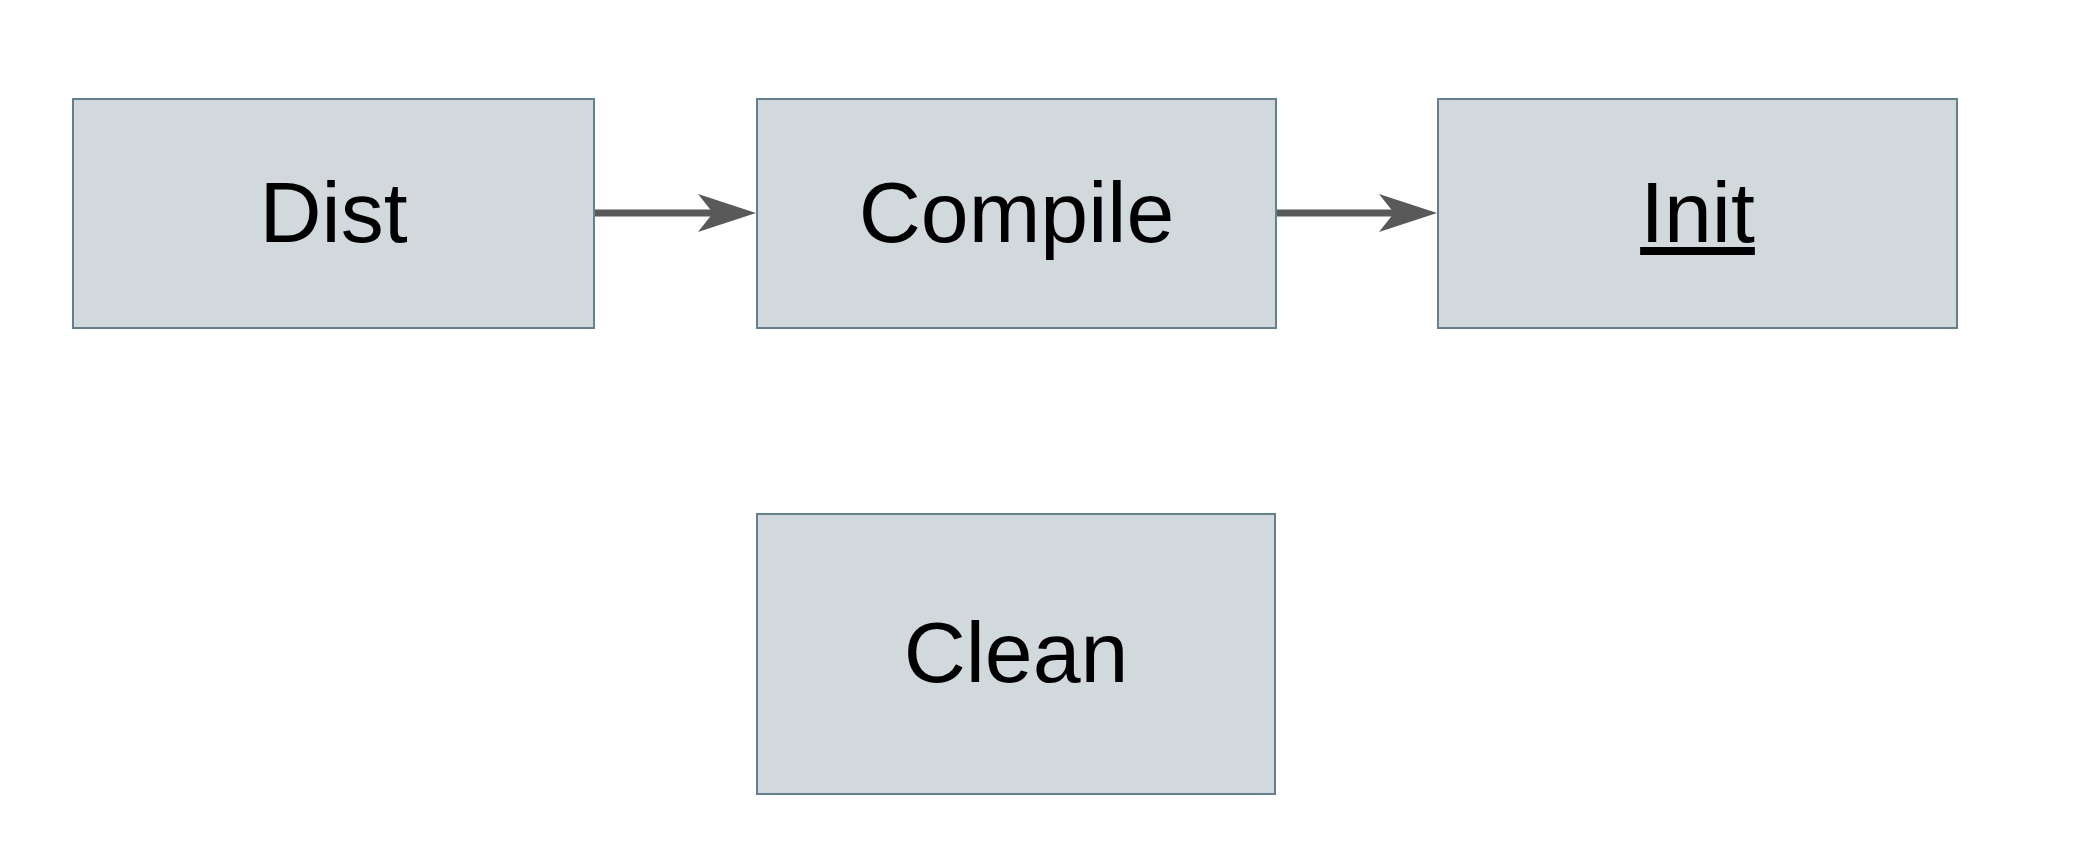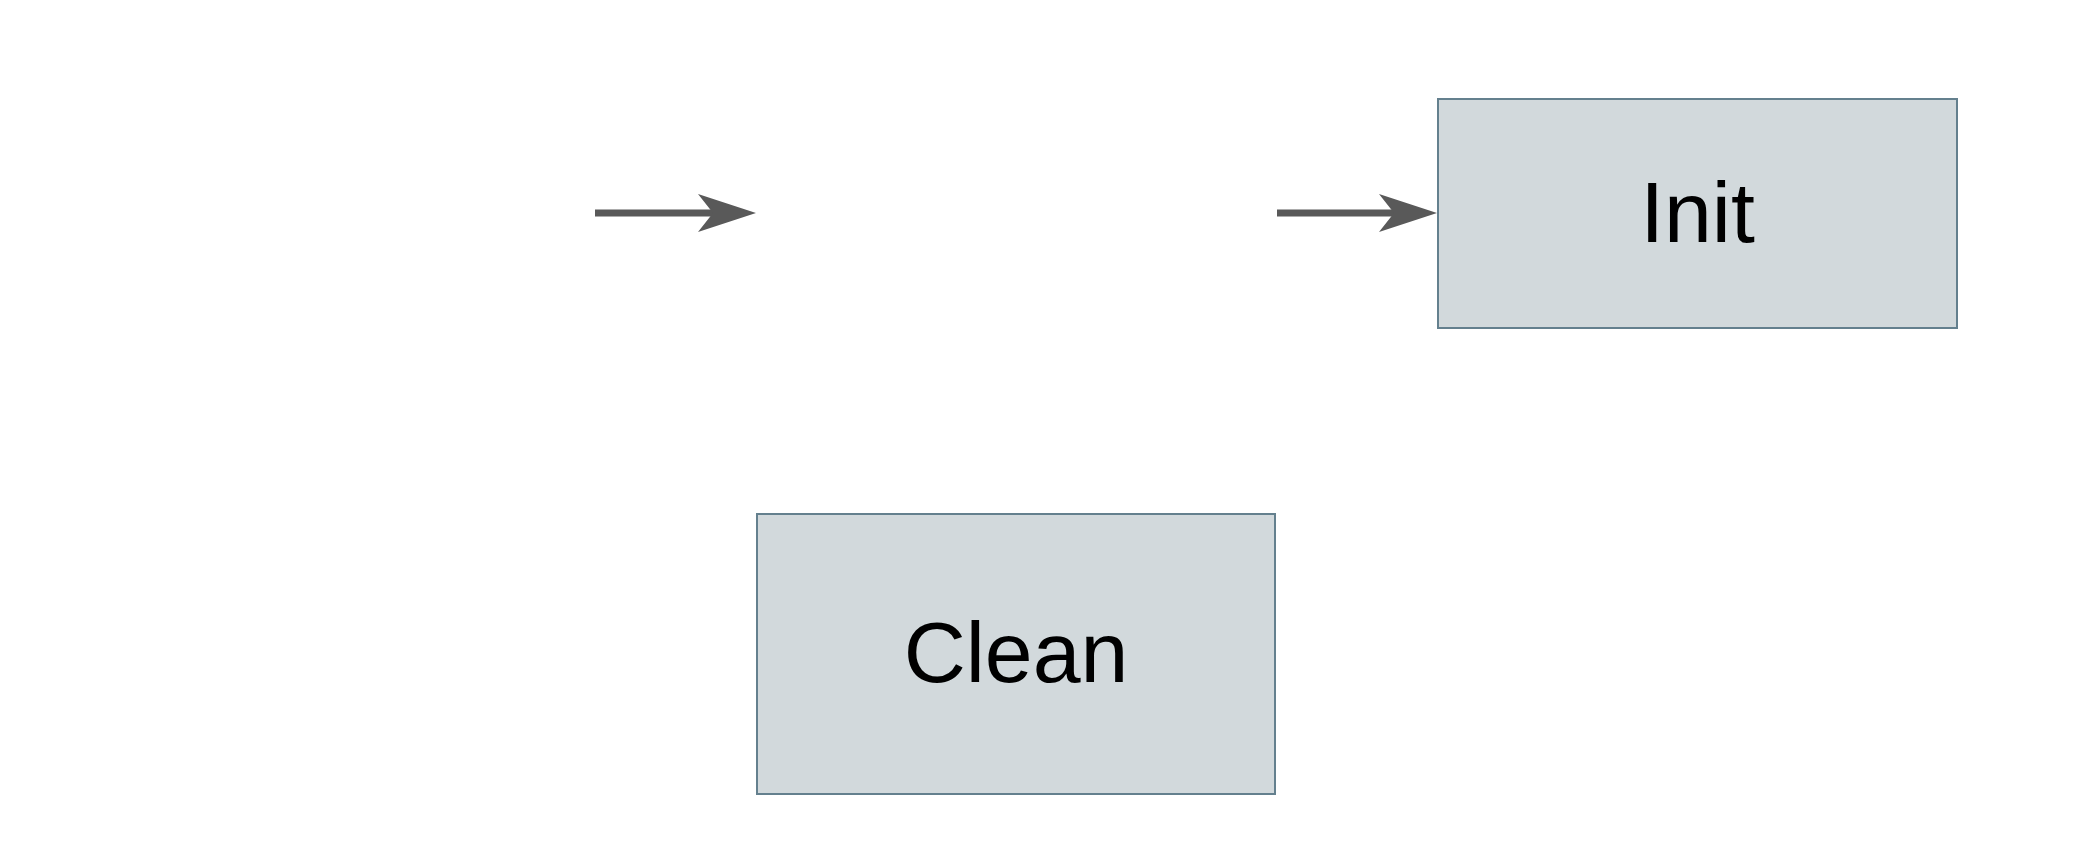--- a/index.html
+++ b/index.html
@@ -28,37 +28,43 @@
     color: var(--text-color, #000000);
     font-size: 86px;
     line-height: 1;
     font-weight: 400;
     letter-spacing: 0px;
     white-space: nowrap;
     transform: translateY(-2px);
   }
   .node-dist    { left: 72px;   top: 98px;  width: 523px; height: 231px; }
   .node-compile { left: 756px;  top: 98px;  width: 521px; height: 231px; }
-  .node-init    { left: 1437px; top: 98px;  width: 521px; height: 231px; }
+  .node-init    { left: 1437px; top: 98px;  width: 521px; height: 231px; text-decoration: underline; }
   .node-clean   { left: 756px;  top: 513px; width: 520px; height: 282px; }
   .edge {
     position: absolute;
     top: 191px;
     height: 44px;
   }
   .edge-dist-compile { left: 595px;  width: 161px; }
   .edge-compile-init { left: 1277px; width: 160px; }
   .edge svg { display: block; width: 100%; height: 100%; }
 </style>
 </head>
 <body>
 
 <div class="canvas">
 
+  <div class="node node-dist">
+    <span class="node-label">Dist</span>
+  </div>
 
+  <div class="node node-compile">
+    <span class="node-label">Compile</span>
+  </div>
 
   <div class="node node-init">
     <span class="node-label">Init</span>
   </div>
 
   <div class="node node-clean">
     <span class="node-label">Clean</span>
   </div>
 
   <div class="edge edge-dist-compile">

